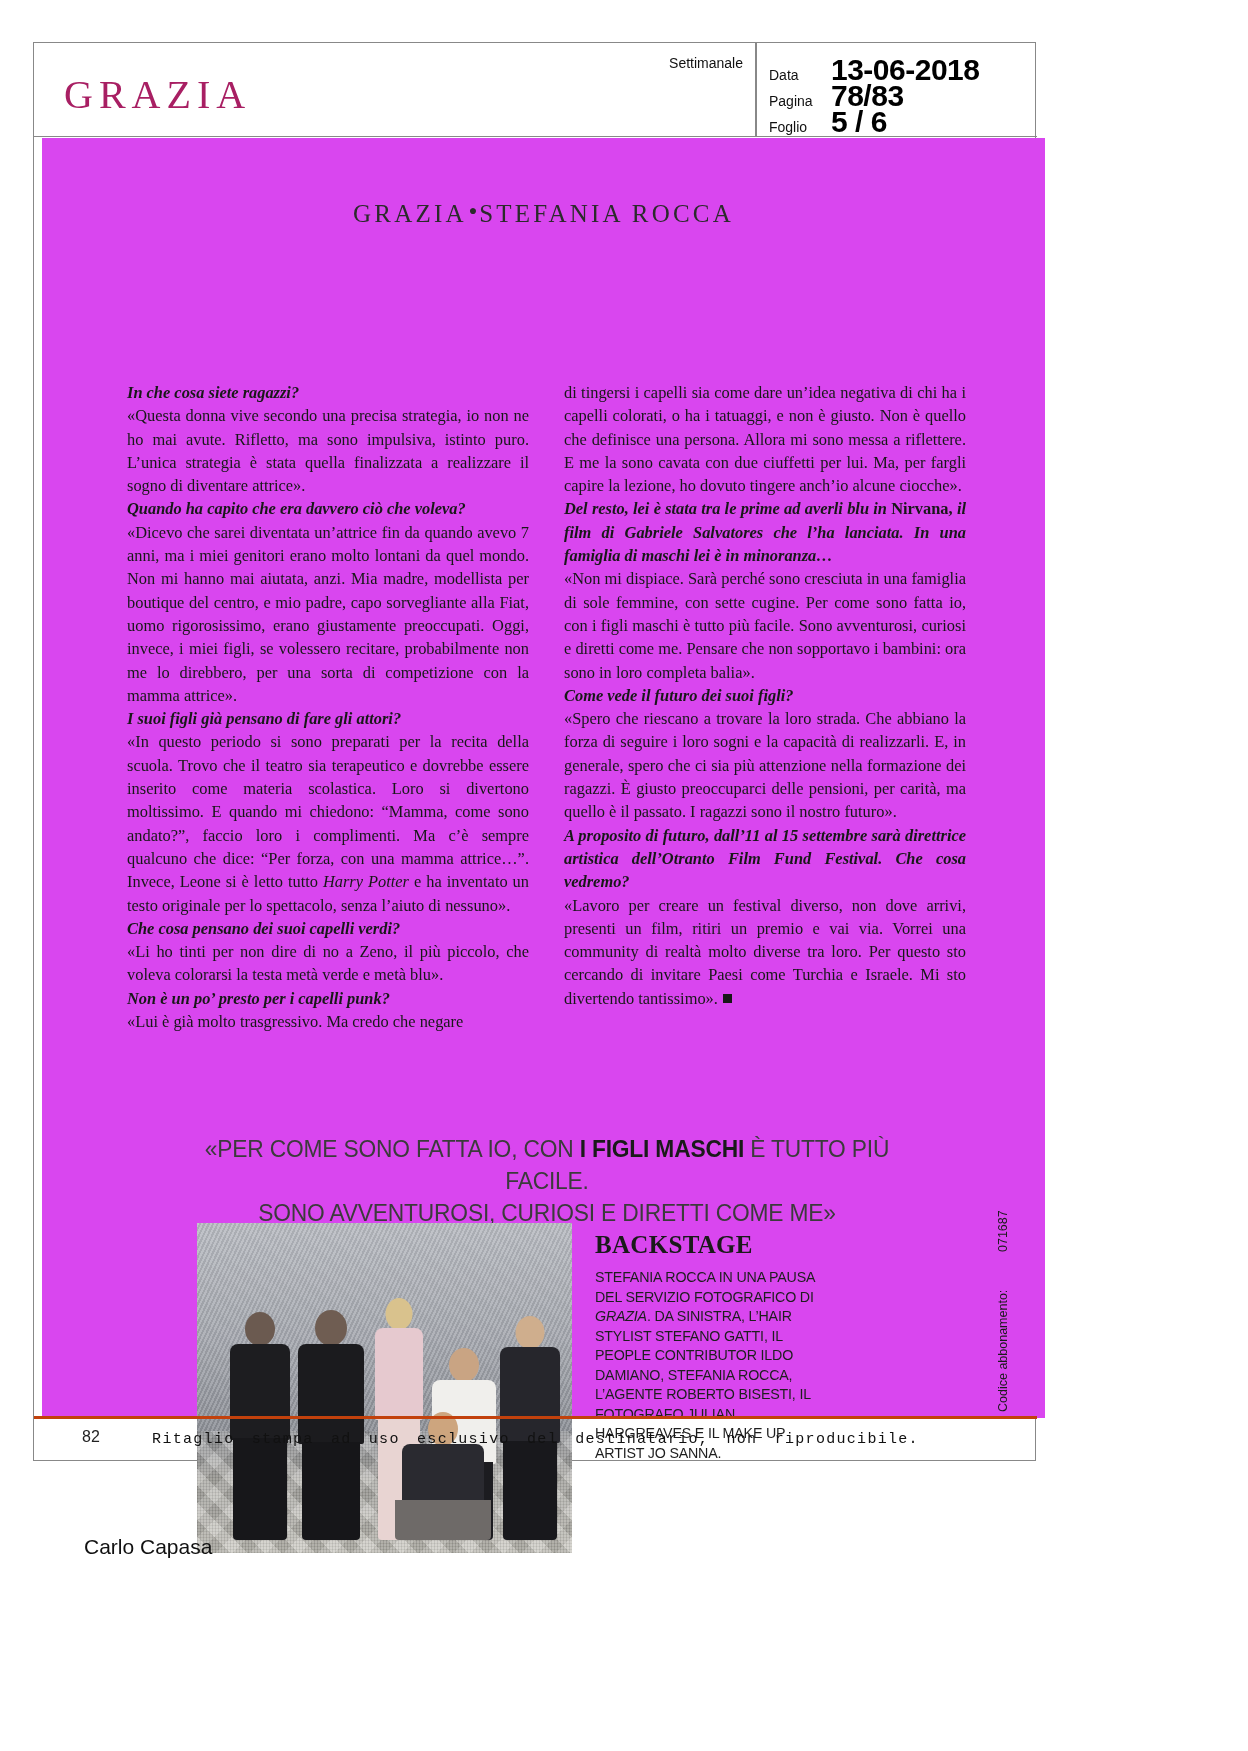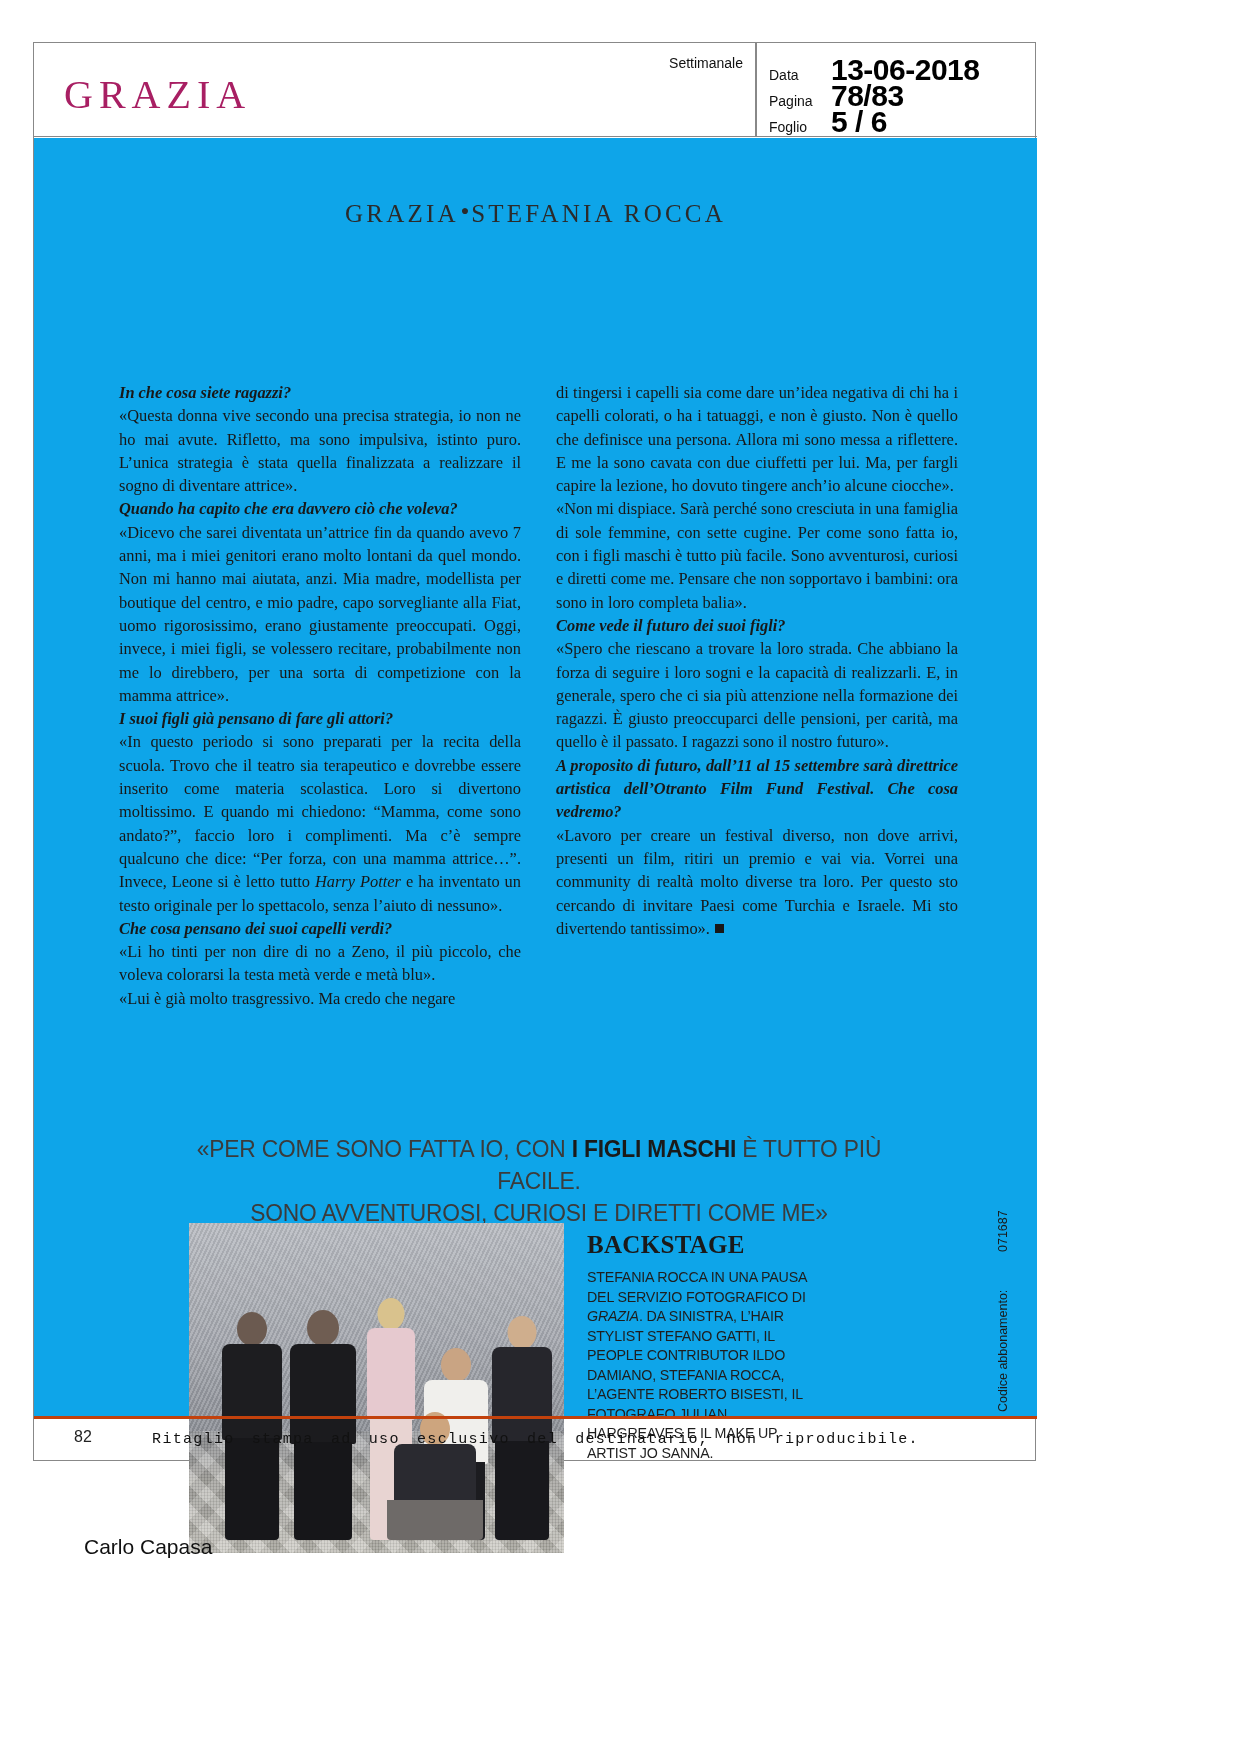--- a/index.html
+++ b/index.html
@@ -82,25 +82,25 @@
     font-family: "Liberation Sans", sans-serif;
     font-size: 30px;
     font-weight: 700;
     color: #000;
     letter-spacing: -0.5px;
   }
 
   
   .article {
     position: absolute;
-    left: 0;
+    left: 8px;
     top: 95px;
     width: 1003px;
     height: 1280px;
-    background: #0ea5e9;
+    background: #d946ef;
   }
 
   .kicker {
     text-align: center;
     margin-top: 62px;
     font-family: "Liberation Serif", serif;
     font-size: 25px;
     letter-spacing: 3.2px;
     color: #2b2b2b;
   }
@@ -329,25 +329,27 @@
 
         <div class="col">
           <p class="q">In che cosa siete ragazzi?</p>
           <p>«Questa donna vive secondo una precisa strategia, io non ne ho mai avute. Rifletto, ma sono impulsiva, istinto puro. L’unica strategia è stata quella finalizzata a realizzare il sogno di diventare attrice».</p>
           <p class="q">Quando ha capito che era davvero ciò che voleva?</p>
           <p>«Dicevo che sarei diventata un’attrice fin da quando avevo 7 anni, ma i miei genitori erano molto lontani da quel mondo. Non mi hanno mai aiutata, anzi. Mia madre, modellista per boutique del centro, e mio padre, capo sorvegliante alla Fiat, uomo rigorosissimo, erano giustamente preoccupati. Oggi, invece, i miei figli, se volessero recitare, probabilmente non me lo direbbero, per una sorta di competizione con la mamma attrice».</p>
           <p class="q">I suoi figli già pensano di fare gli attori?</p>
           <p><span>«In questo periodo si sono preparati per la recita della scuola. Trovo che il teatro sia terapeutico e dovrebbe essere inserito come materia scolastica. Loro si divertono moltissimo. E quando mi chiedono: “Mamma, come sono andato?”, faccio loro i complimenti. Ma c’è sempre qualcuno che dice: “Per forza, con una mamma attrice…”. Invece, Leone si è letto tutto </span><em class="it">Harry Potter</em><span> e ha inventato un testo originale per lo spettacolo, senza l’aiuto di nessuno».</span></p>
           <p class="q">Che cosa pensano dei suoi capelli verdi?</p>
           <p>«Li ho tinti per non dire di no a Zeno, il più piccolo, che voleva colorarsi la testa metà verde e metà blu».</p>
+          <p class="q">Non è un po’ presto per i capelli punk?</p>
           <p>«Lui è già molto trasgressivo. Ma credo che negare</p>
         </div>
 
         <div class="col">
           <p>di tingersi i capelli sia come dare un’idea negativa di chi ha i capelli colorati, o ha i tatuaggi, e non è giusto. Non è quello che definisce una persona. Allora mi sono messa a riflettere. E me la sono cavata con due ciuffetti per lui. Ma, per fargli capire la lezione, ho dovuto tingere anch’io alcune ciocche».</p>
+          <p class="q"><span>Del resto, lei è stata tra le prime ad averli blu in </span><span class="q-up">Nirvana,</span><span> il film di Gabriele Salvatores che l’ha lanciata. In una famiglia di maschi lei è in minoranza…</span></p>
           <p>«Non mi dispiace. Sarà perché sono cresciuta in una famiglia di sole femmine, con sette cugine. Per come sono fatta io, con i figli maschi è tutto più facile. Sono avventurosi, curiosi e diretti come me. Pensare che non sopportavo i bambini: ora sono in loro completa balia».</p>
           <p class="q">Come vede il futuro dei suoi figli?</p>
           <p>«Spero che riescano a trovare la loro strada. Che abbiano la forza di seguire i loro sogni e la capacità di realizzarli. E, in generale, spero che ci sia più attenzione nella formazione dei ragazzi. È giusto preoccuparci delle pensioni, per carità, ma quello è il passato. I ragazzi sono il nostro futuro».</p>
           <p class="q">A proposito di futuro, dall’11 al 15 settembre sarà direttrice artistica dell’Otranto Film Fund Festival. Che cosa vedremo?</p>
           <p><span>«Lavoro per creare un festival diverso, non dove arrivi, presenti un film, ritiri un premio e vai via. Vorrei una community di realtà molto diverse tra loro. Per questo sto cercando di invitare Paesi come Turchia e Israele. Mi sto divertendo tantissimo».</span><span class="endmark"></span></p>
         </div>
       </div>
 
       <div class="pullquote">
         <div><span>«PER COME SONO FATTA IO, CON </span><b>I FIGLI MASCHI</b><span> È TUTTO PIÙ FACILE.</span></div>

